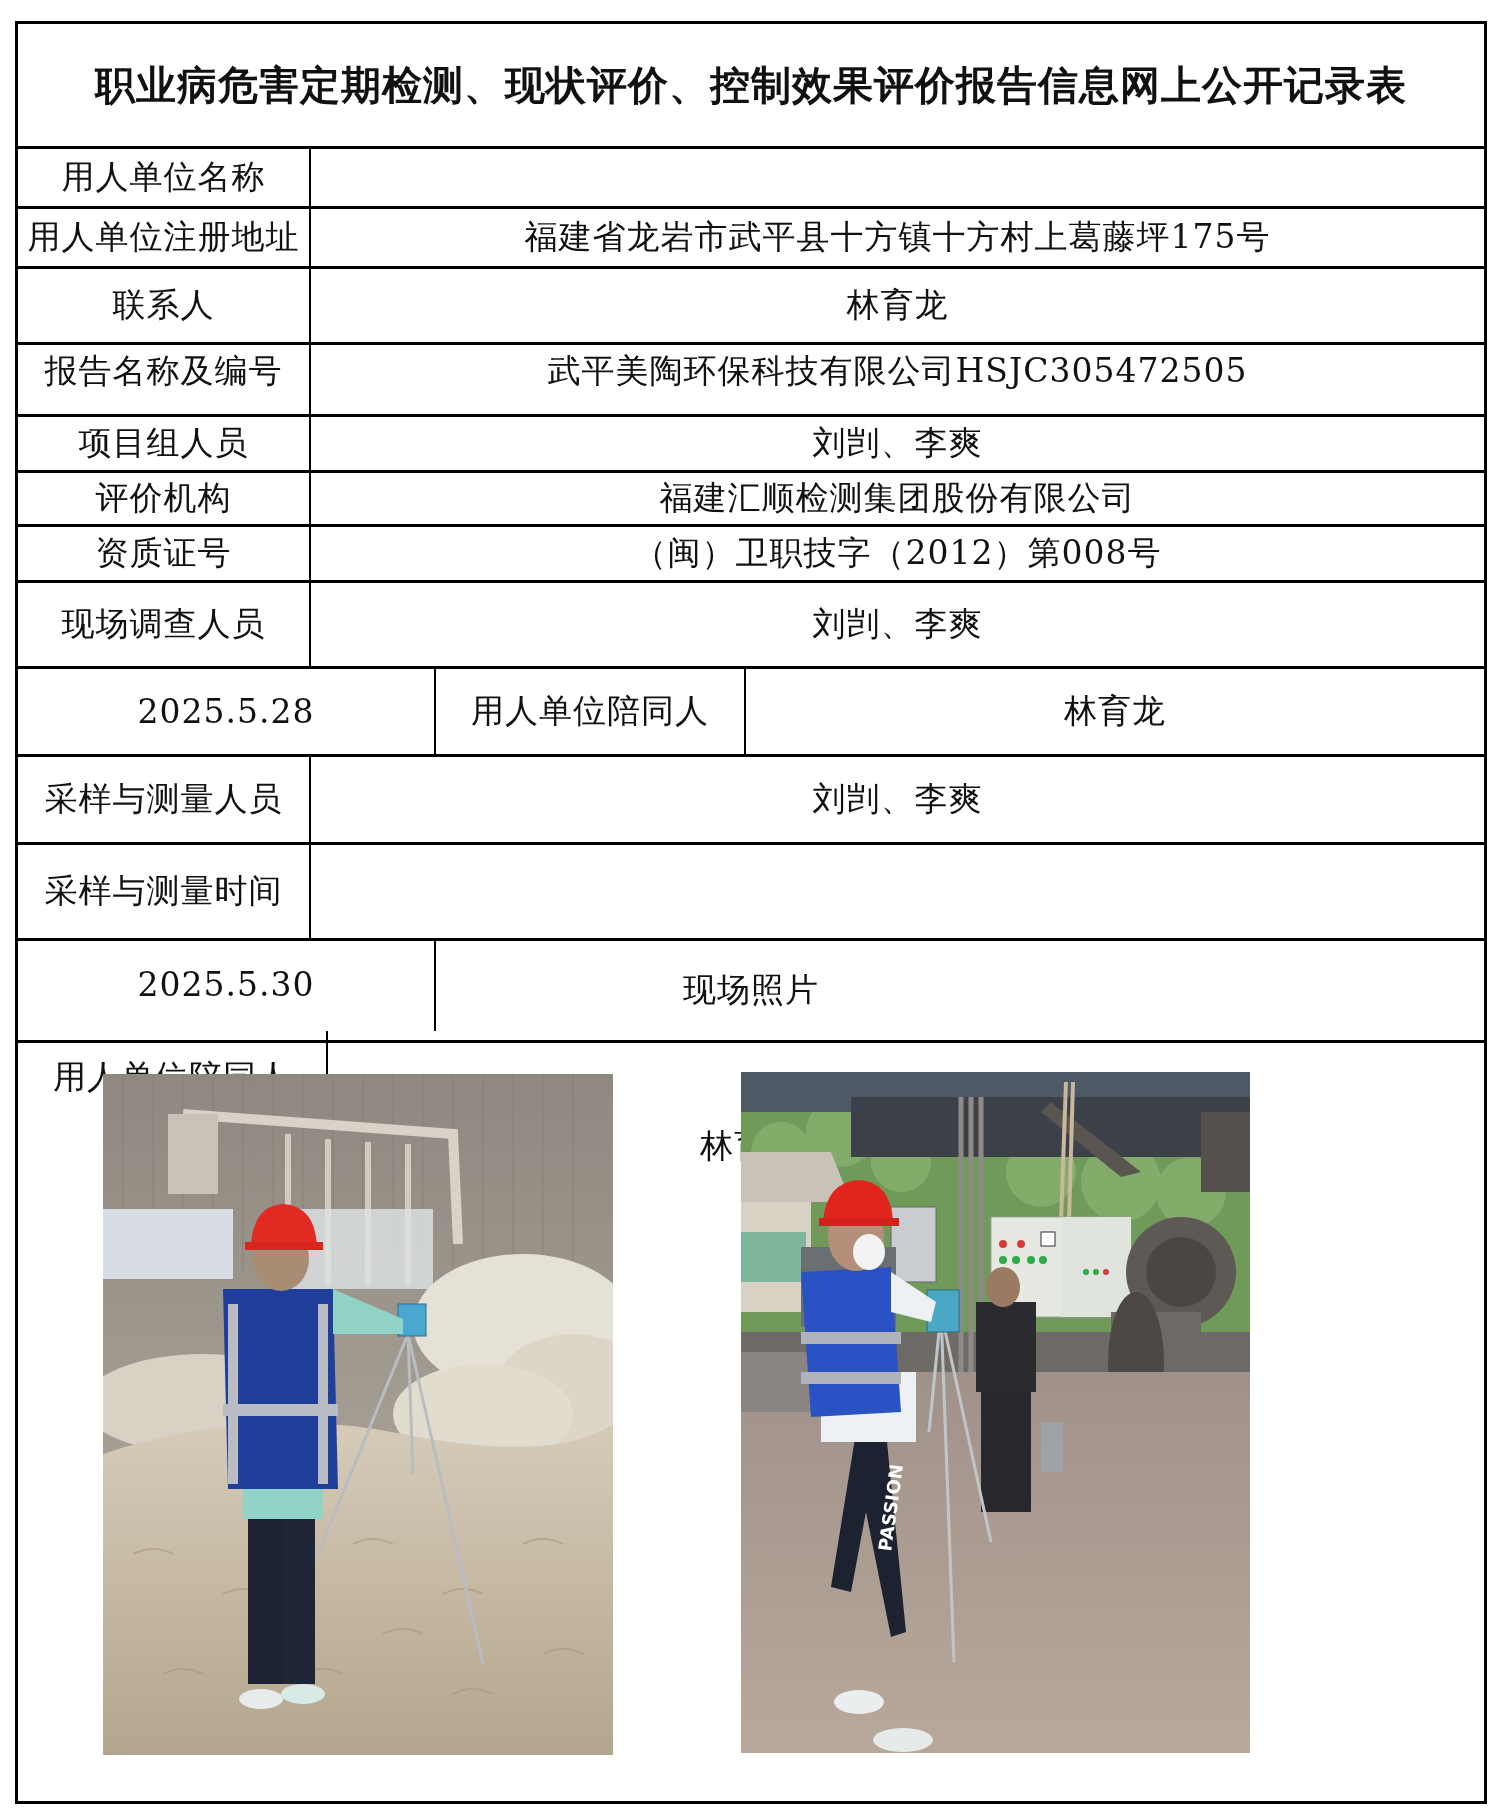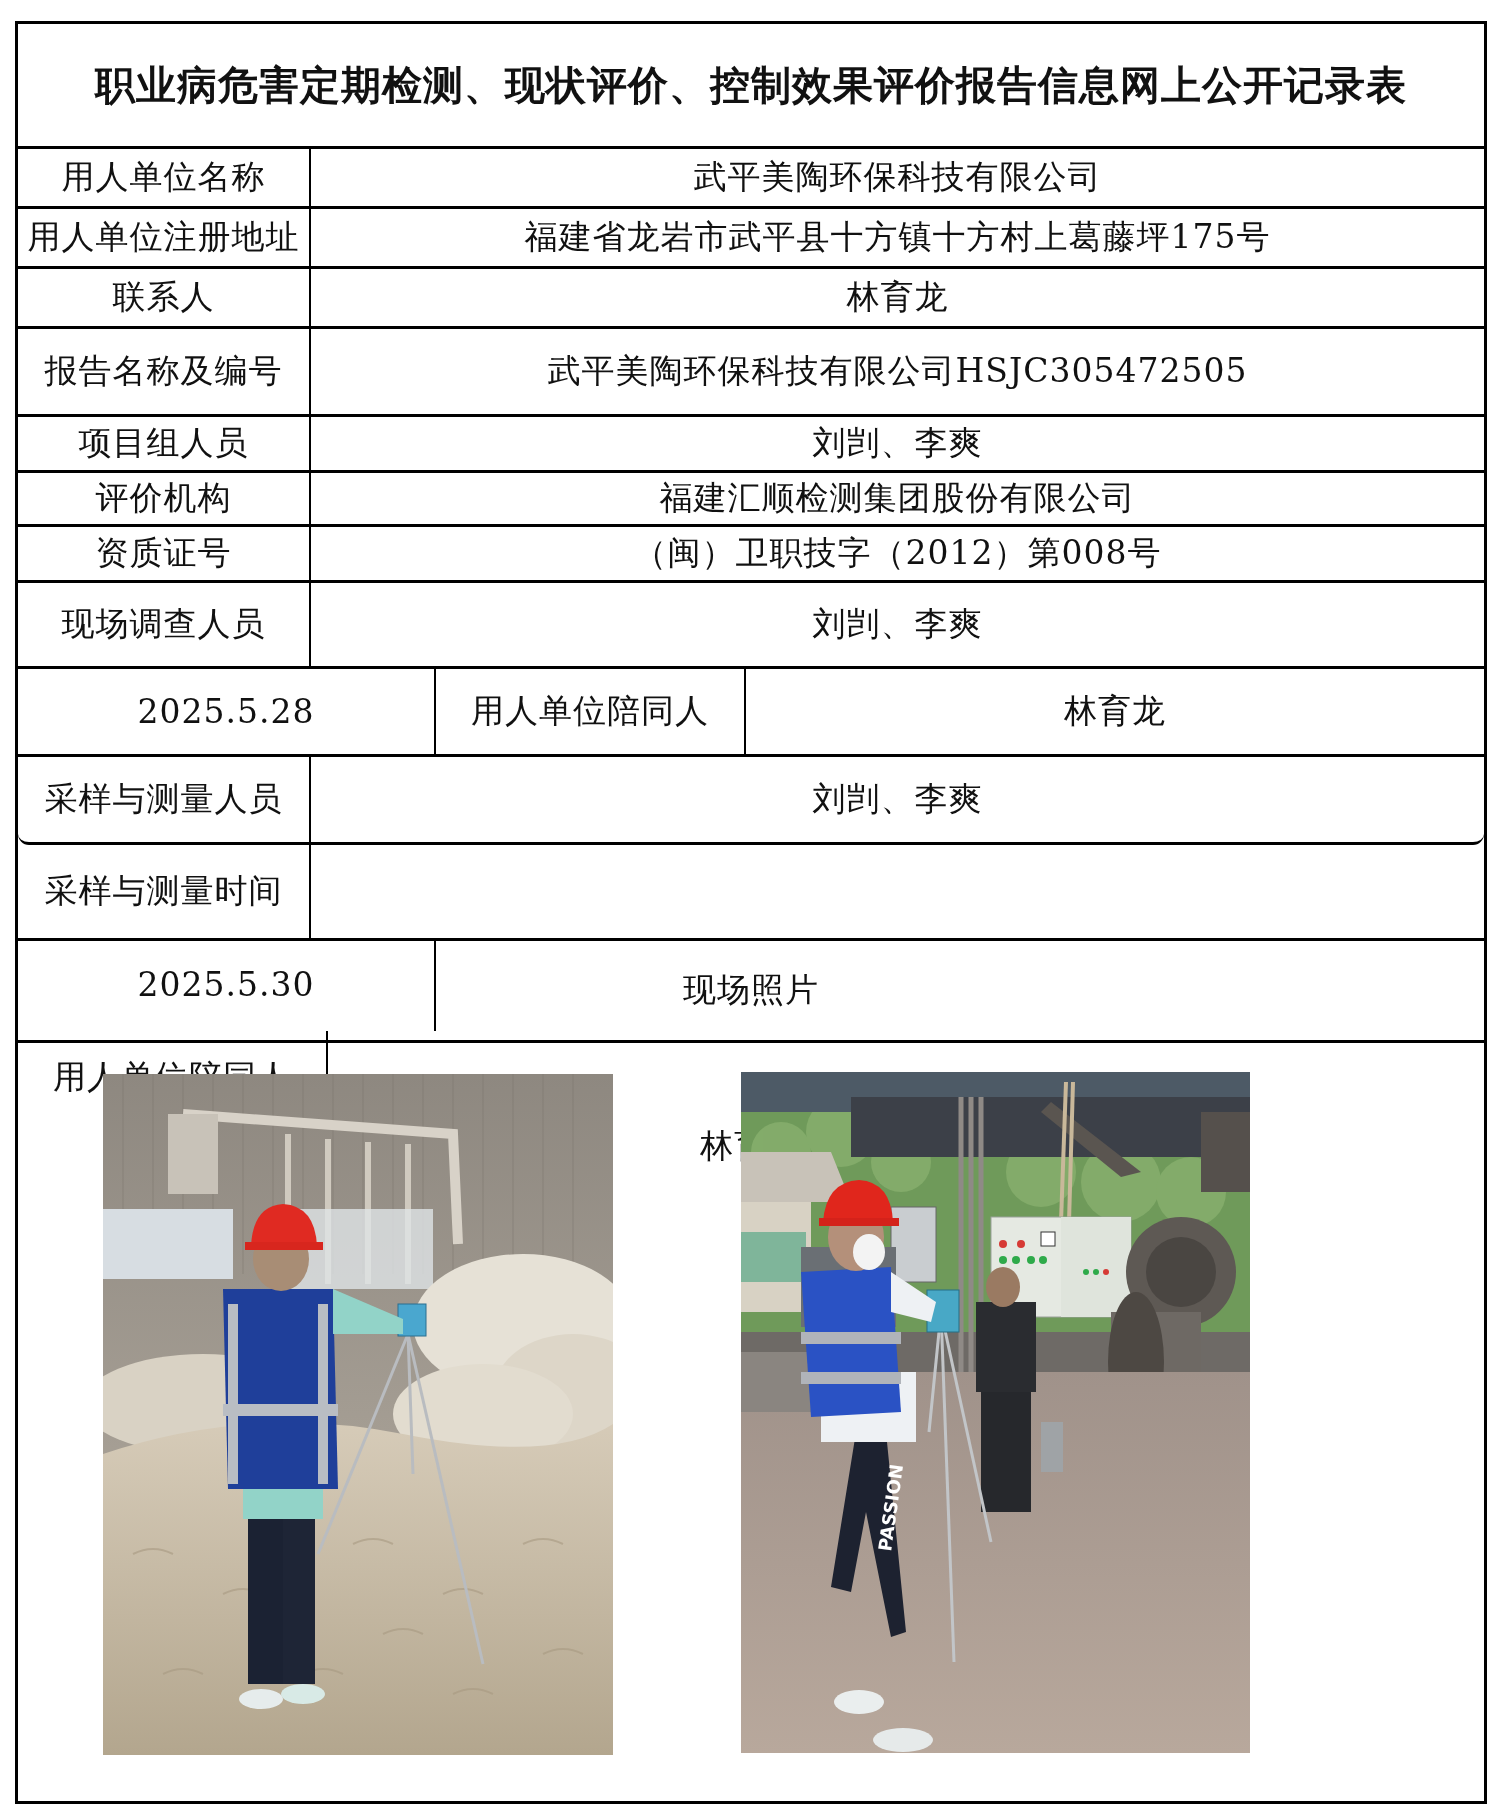--- a/index.html
+++ b/index.html
@@ -73,29 +73,28 @@
 <body>
 
 <div class="sheet">
 
   <div class="row" style="top:0; height:125px;">
     <div class="title">职业病危害定期检测、现状评价、控制效果评价报告信息网上公开记录表</div>
   </div>
 
   <div class="row" style="top:125px; height:60px;">
     <div class="cell label">用人单位名称</div>
-    <div class="cell value">武平美陶环保科技有限公司</div>
   </div>
 
   <div class="row" style="top:185px; height:60px;align-items:flex-end;">
     <div class="cell label">用人单位注册地址</div>
     <div class="cell value">福建省龙岩市武平县十方镇十方村上葛藤坪175号</div>
   </div>
 
-  <div class="row" style="top:245px; height:60px;">
+  <div class="row" style="top:245px; height:76px;">
     <div class="cell label">联系人</div>
     <div class="cell value">林育龙</div>
   </div>
 
   <div class="row" style="top:305px; height:88px;align-items:center;">
     <div class="cell label">报告名称及编号</div>
     <div class="cell value">武平美陶环保科技有限公司HSJC305472505</div>
   </div>
 
   <div class="row" style="top:393px; height:56px;">
@@ -117,21 +116,21 @@
     <div class="cell label">现场调查人员</div>
     <div class="cell value">刘剀、李爽</div>
   </div>
 
   <div class="row" style="top:645px; height:88px;">
     <div class="cell c2">2025.5.28</div>
     <div class="cell c3">用人单位陪同人</div>
     <div class="cell c4">林育龙</div>
   </div>
 
-  <div class="row" style="top:733px; height:88px;border-radius:11px;">
+  <div class="row" style="top:733px; height:88px;">
     <div class="cell label">采样与测量人员</div>
     <div class="cell value">刘剀、李爽</div>
   </div>
 
   <div class="row" style="top:821px; height:96px;flex-direction:column;">
     <div class="cell label">采样与测量时间</div>
     <div class="cell c2">2025.5.30</div>
     <div class="cell c3">用人单位陪同人</div>
     <div class="cell c4">林育龙</div>
   </div>

